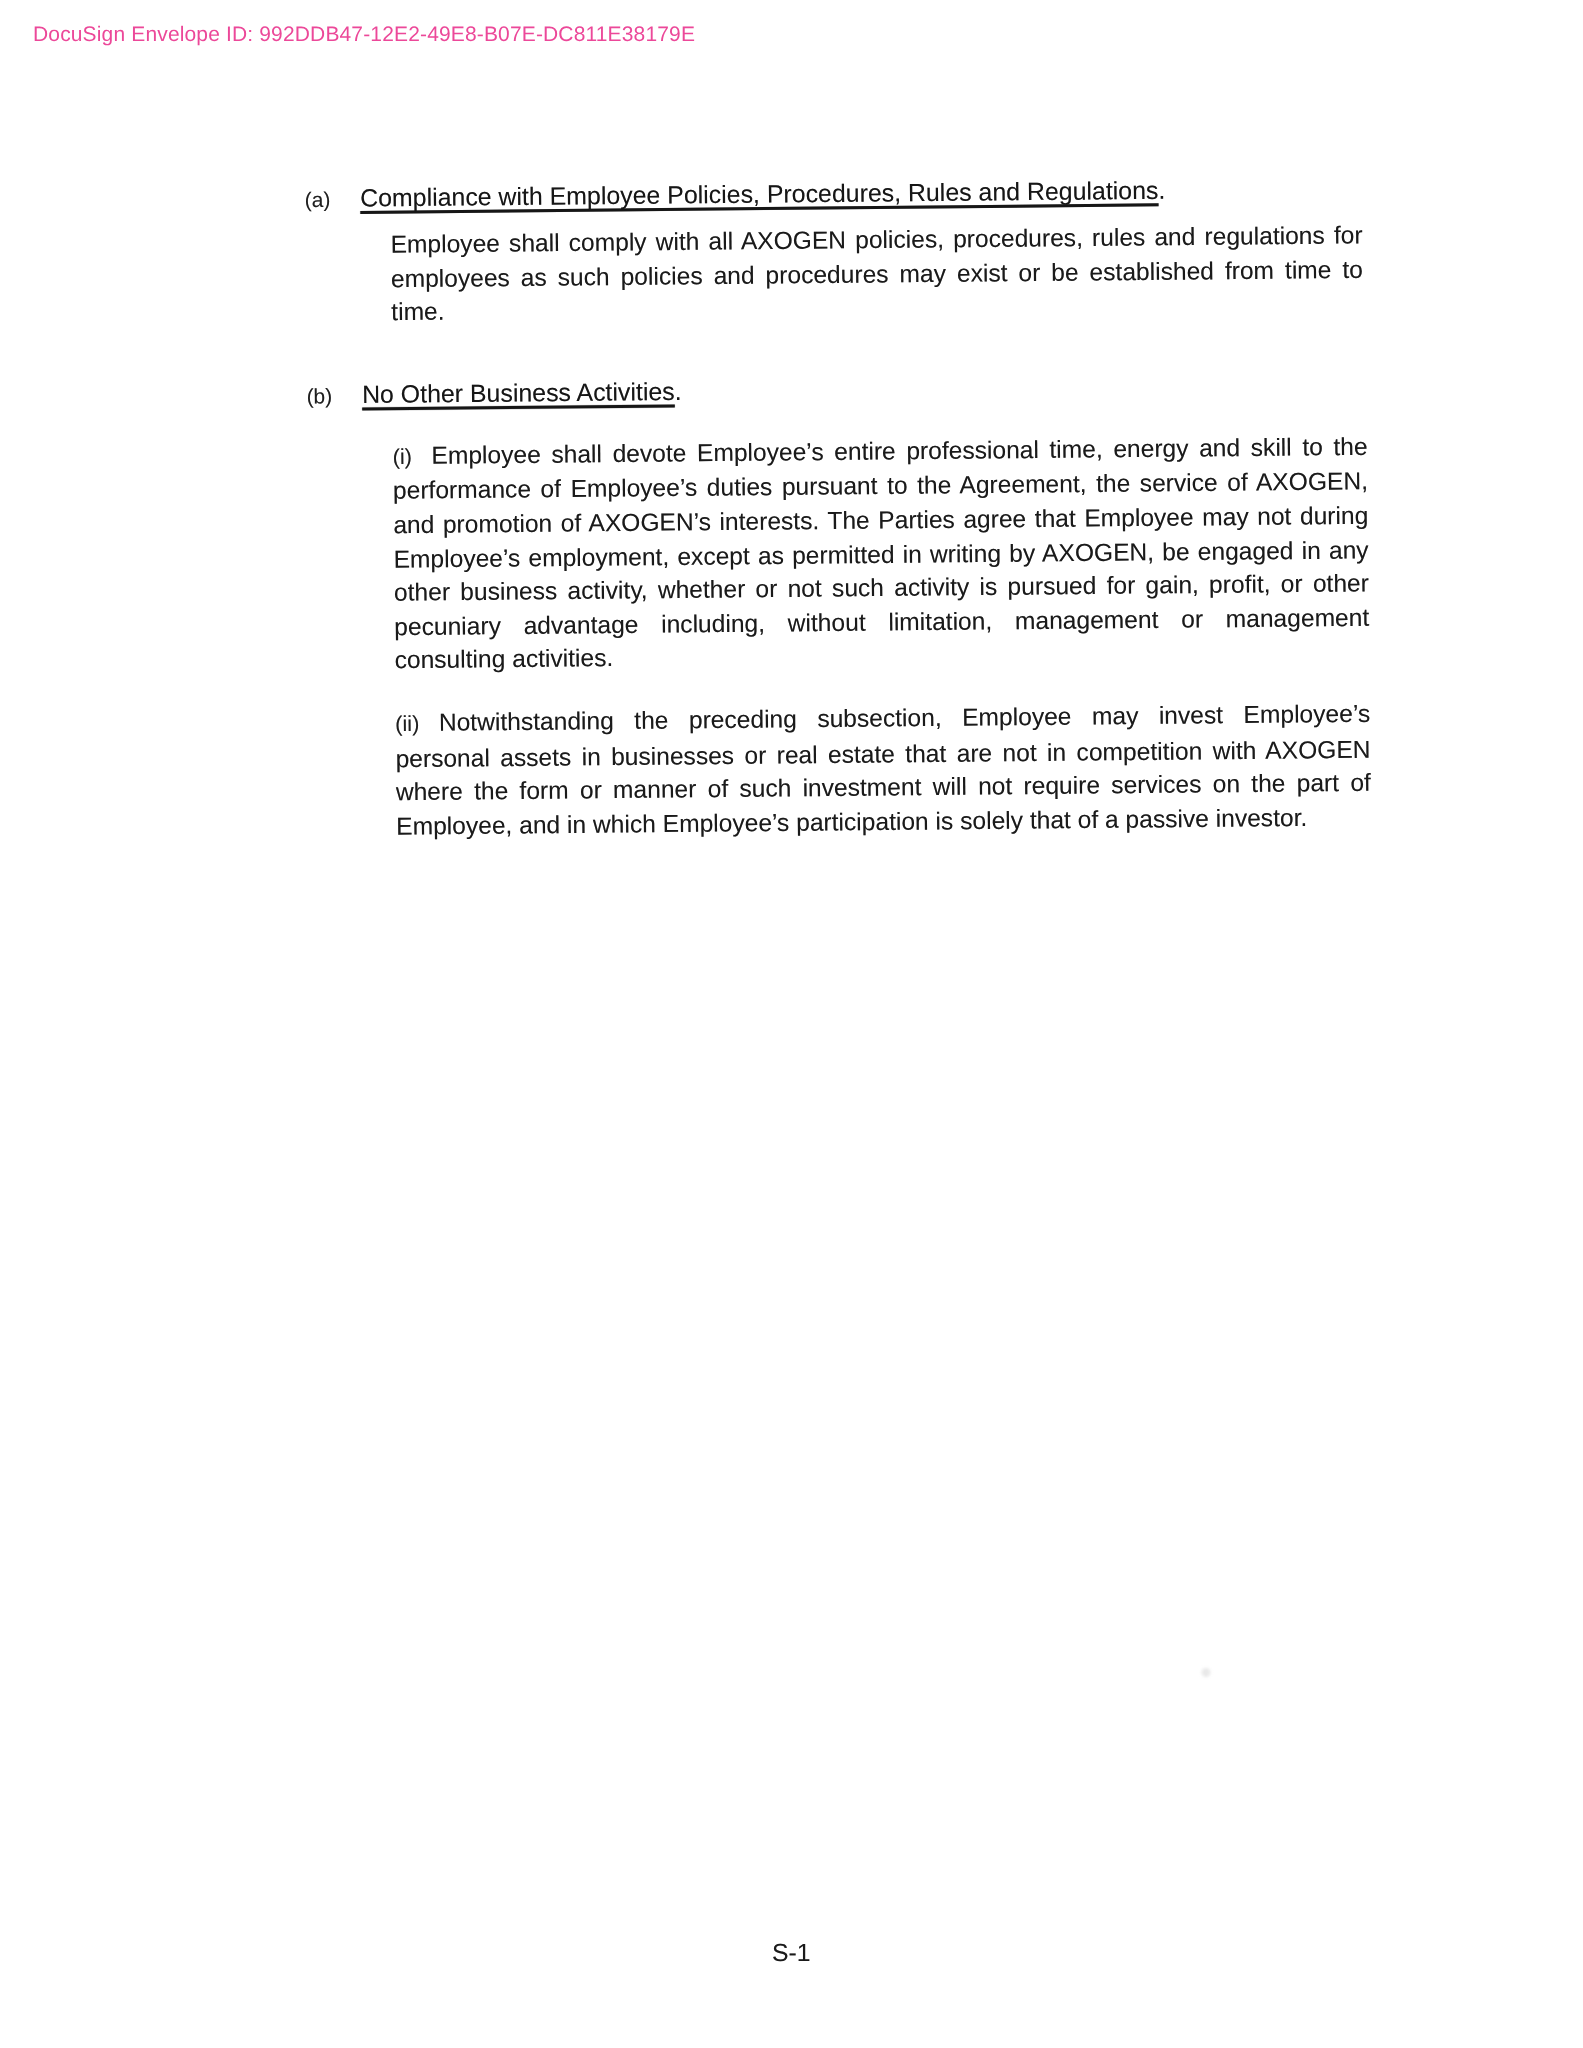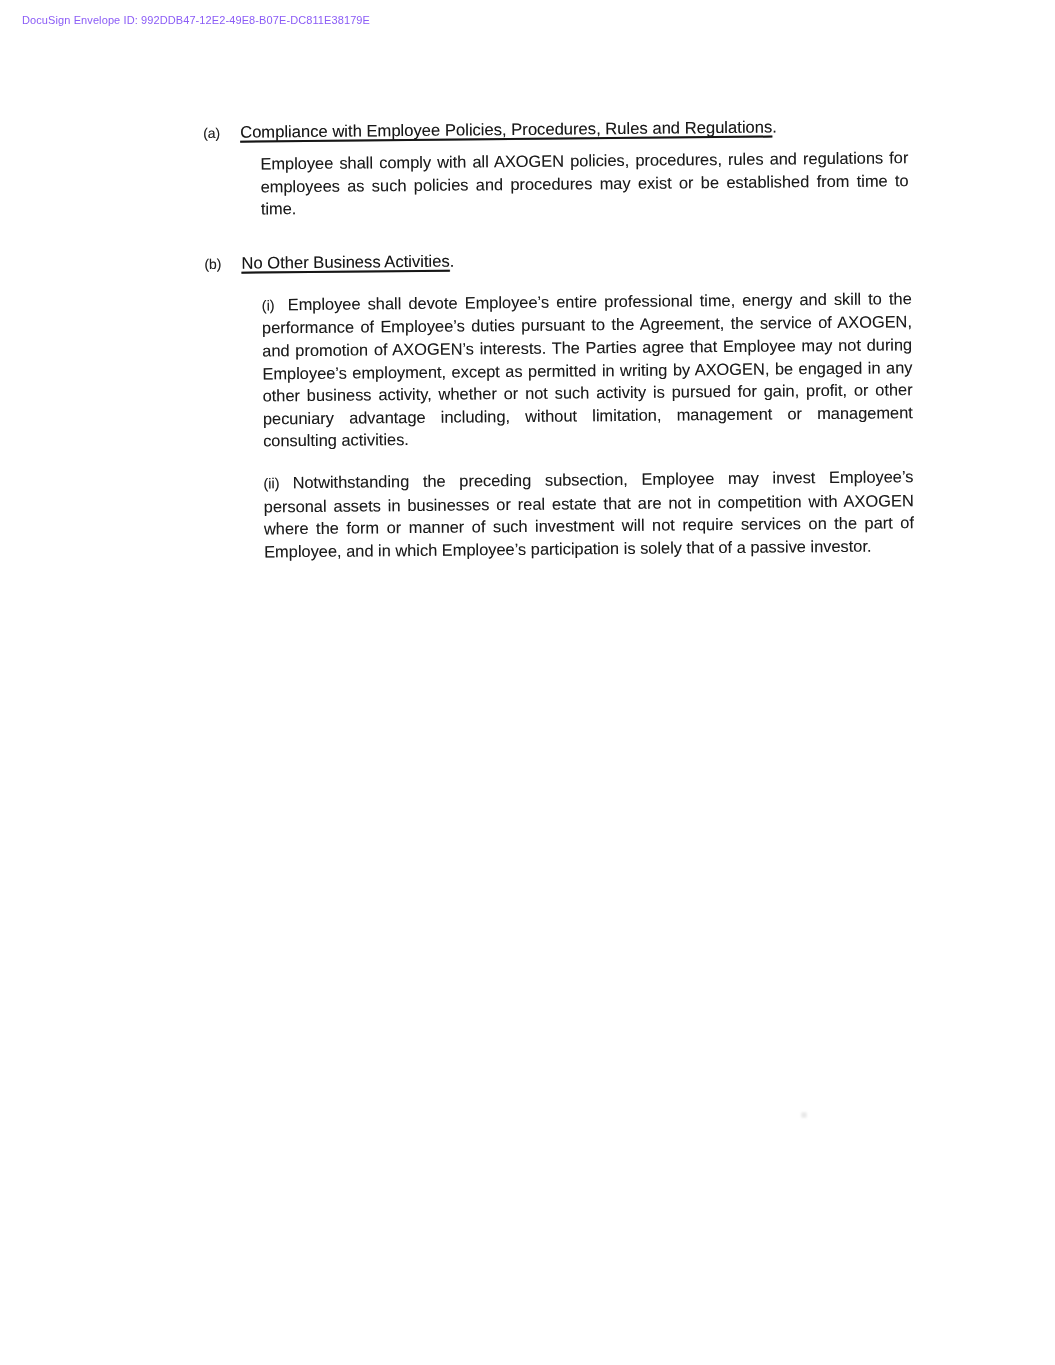--- a/index.html
+++ b/index.html
@@ -13,23 +13,23 @@
     height: 1365px;
     background: #ffffff;
     font-family: "Liberation Sans", sans-serif;
     color: #1a1a1a;
     overflow: hidden;
   }
   .docusign-header {
     position: absolute;
     left: 22px;
     top: 14px;
-    font-size: 11px;
+    font-size: 14px;
     letter-spacing: 0.1px;
-    color: #8b5cf6;
+    color: #ec4899;
     white-space: nowrap;
     text-align: center;
   }
   
   .content {
     position: absolute;
     left: 203px;
     top: 121px;
     width: 715px;
     transform: rotate(-0.55deg);
@@ -116,14 +116,15 @@
 
       <p class="para para-i"><span class="marker">(i)</span><span>Employee shall devote Employee’s entire professional time, energy and skill to the performance of Employee’s duties pursuant to the Agreement, the service of AXOGEN, and promotion of AXOGEN’s interests. The Parties agree that Employee may not during Employee’s employment, except as permitted in writing by AXOGEN, be engaged in any other business activity, whether or not such activity is pursued for gain, profit, or other pecuniary advantage including, without limitation, management or management consulting activities.</span></p>
 
       <p class="para para-ii"><span class="marker">(ii)</span><span>Notwithstanding the preceding subsection, Employee may invest Employee’s personal assets in businesses or real estate that are not in competition with AXOGEN where the form or manner of such investment will not require services on the part of Employee, and in which Employee’s participation is solely that of a passive investor.</span></p>
     </div>
 
   </div>
 
   <div class="scan-artifact"></div>
 
+  <div class="footer">S-1</div>
 
 </div>
 
 </body></html>

